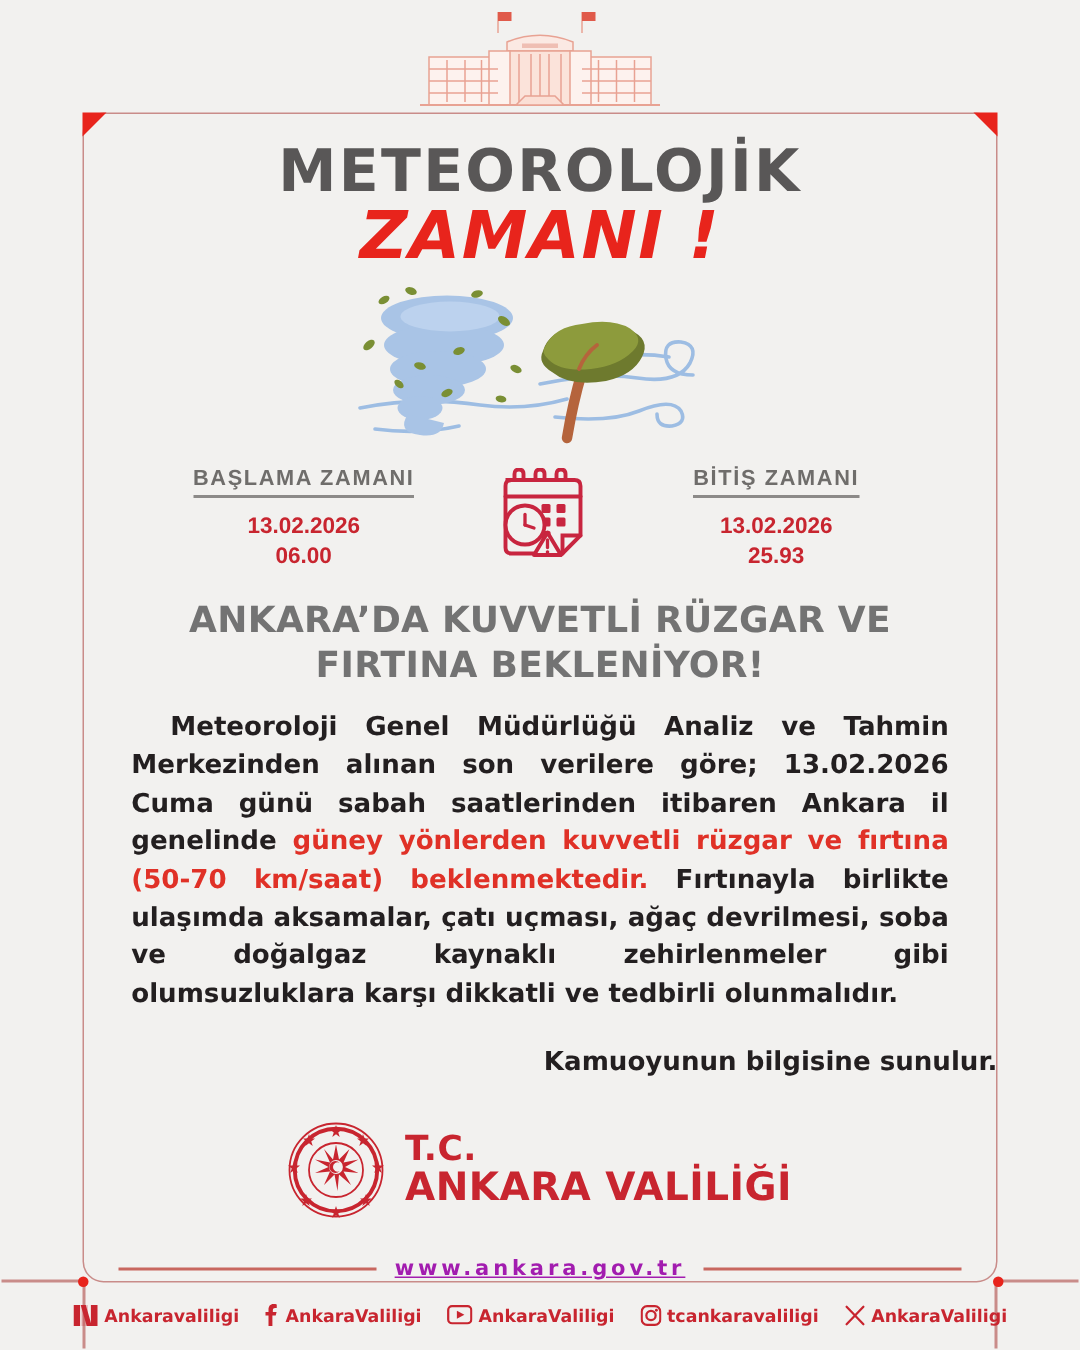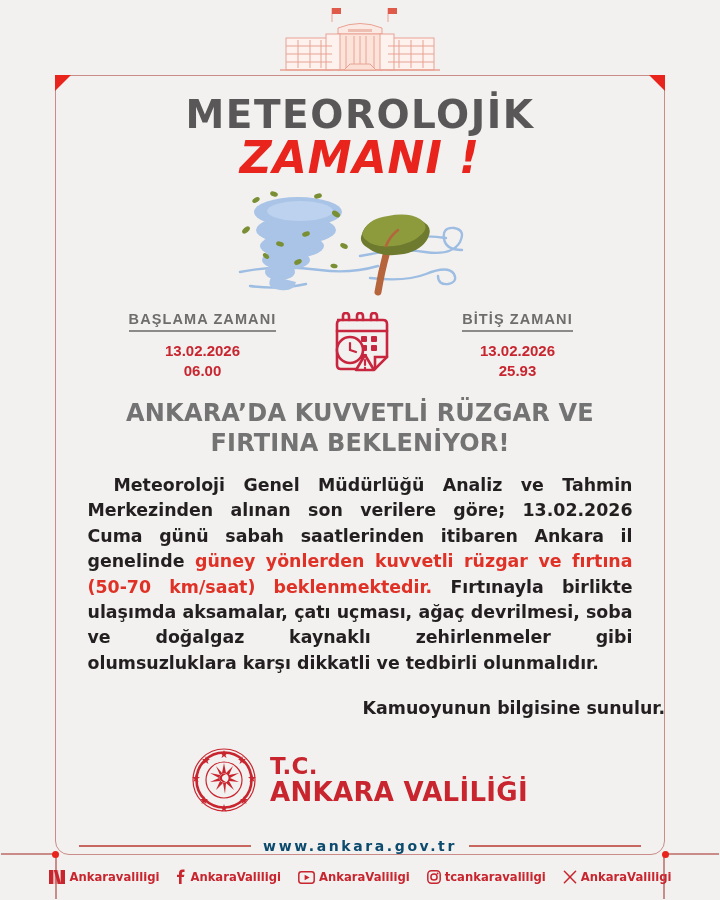--- a/index.html
+++ b/index.html
@@ -101,26 +101,26 @@
     font-family:"DejaVu Sans", sans-serif;}
   .logo-text .l2{font-size:26px;font-weight:bold;color:#c8252f;letter-spacing:0.3px;
     font-family:"DejaVu Sans", sans-serif;}
   
   .site-row{
     display:flex;align-items:center;justify-content:center;
     gap:12px;margin-top:26px;padding:0 24px;
   }
   .site-rule{height:1.4px;background:#c8675f;flex:1;}
   .site-url{
-    font-size:14px;font-weight:bold;color:#0c4a6e;letter-spacing:2.6px;
-    white-space:nowrap;font-family:"DejaVu Sans", sans-serif;
+    font-size:14px;font-weight:bold;color:#a21caf;letter-spacing:2.6px;
+    white-space:nowrap;font-family:"DejaVu Sans", sans-serif;text-decoration:underline;
   }
   
   .social-row{
-    display:flex;align-items:flex-end;justify-content:center;
+    display:flex;align-items:center;justify-content:center;
     gap:17px;margin-top:15px;
   }
   .social{display:flex;align-items:center;gap:4px;}
   .social span{
     font-size:11.6px;font-weight:bold;color:#c8252f;white-space:nowrap;
     font-family:"DejaVu Sans", sans-serif;
   }
   .ico{display:block;}
 </style>
 </head>

